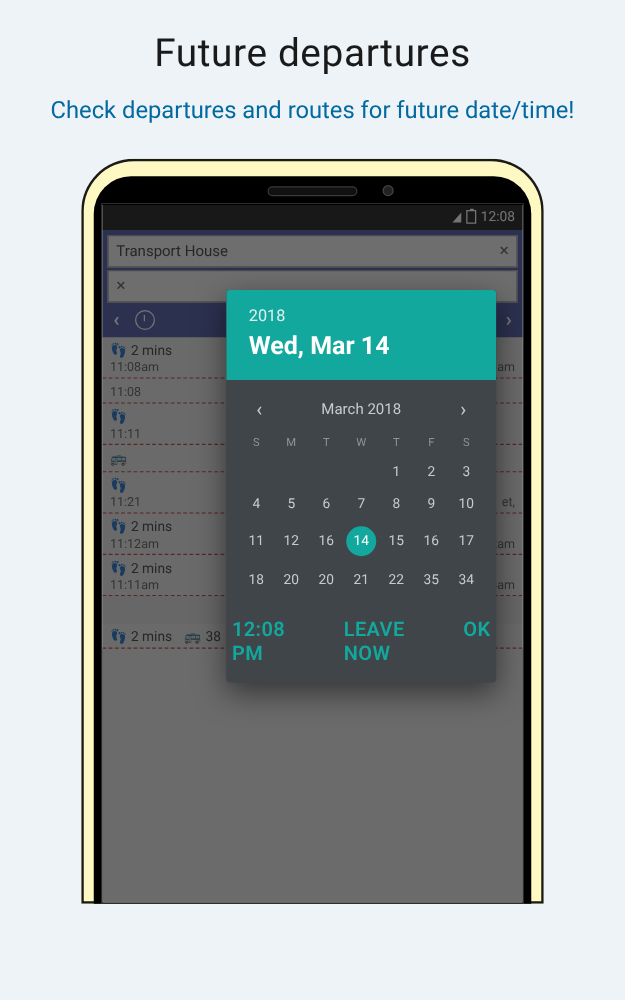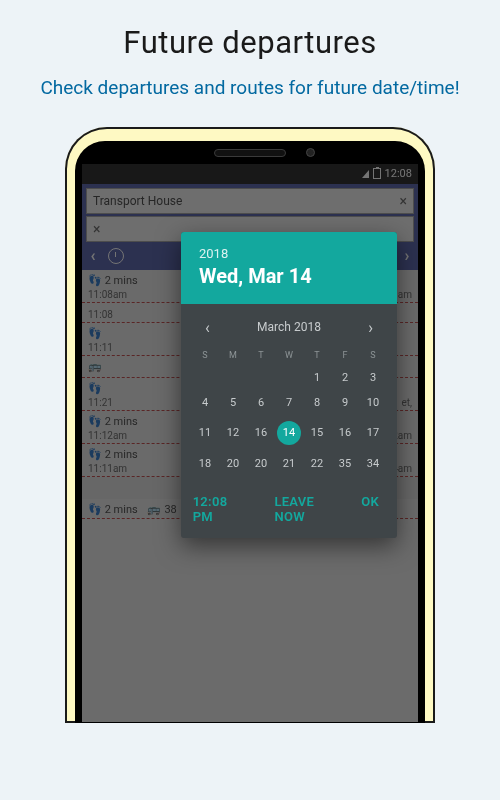--- a/index.html
+++ b/index.html
@@ -161,23 +161,23 @@
   .dp-grid table { width:100%; border-collapse:collapse; table-layout:fixed;}
   .dp-grid th { font-size:9px; font-weight:400; color:#8d9496; padding:5px 0;}
   .dp-grid td { text-align:center; font-size:11px; color:#c7cbcd; padding:6px 0;}
   .dp-grid td.dim { color:#6a7173; }
   .dp-grid td.sel span {
     display:inline-flex; width:24px; height:24px;
     background:#13a89e; color:#fff; border-radius:50%;
     align-items:center; justify-content:center;
   }
   .dp-actions {
-    display:flex; justify-content:flex-end;
+    display:flex; justify-content:center;
     padding:12px 18px 14px;
-    color:#13a89e; font-size:13px; font-weight:600;
+    color:#13a89e; font-size:16px; font-weight:600;
     letter-spacing:0.3px;
     gap:47px;
   }
   .dp-actions span { cursor:pointer; }
 </style>
 </head>
 <body>
 
 <div class="promo-title">Future departures</div>
 <div class="promo-subtitle">Check departures and routes for future date/time!</div>

